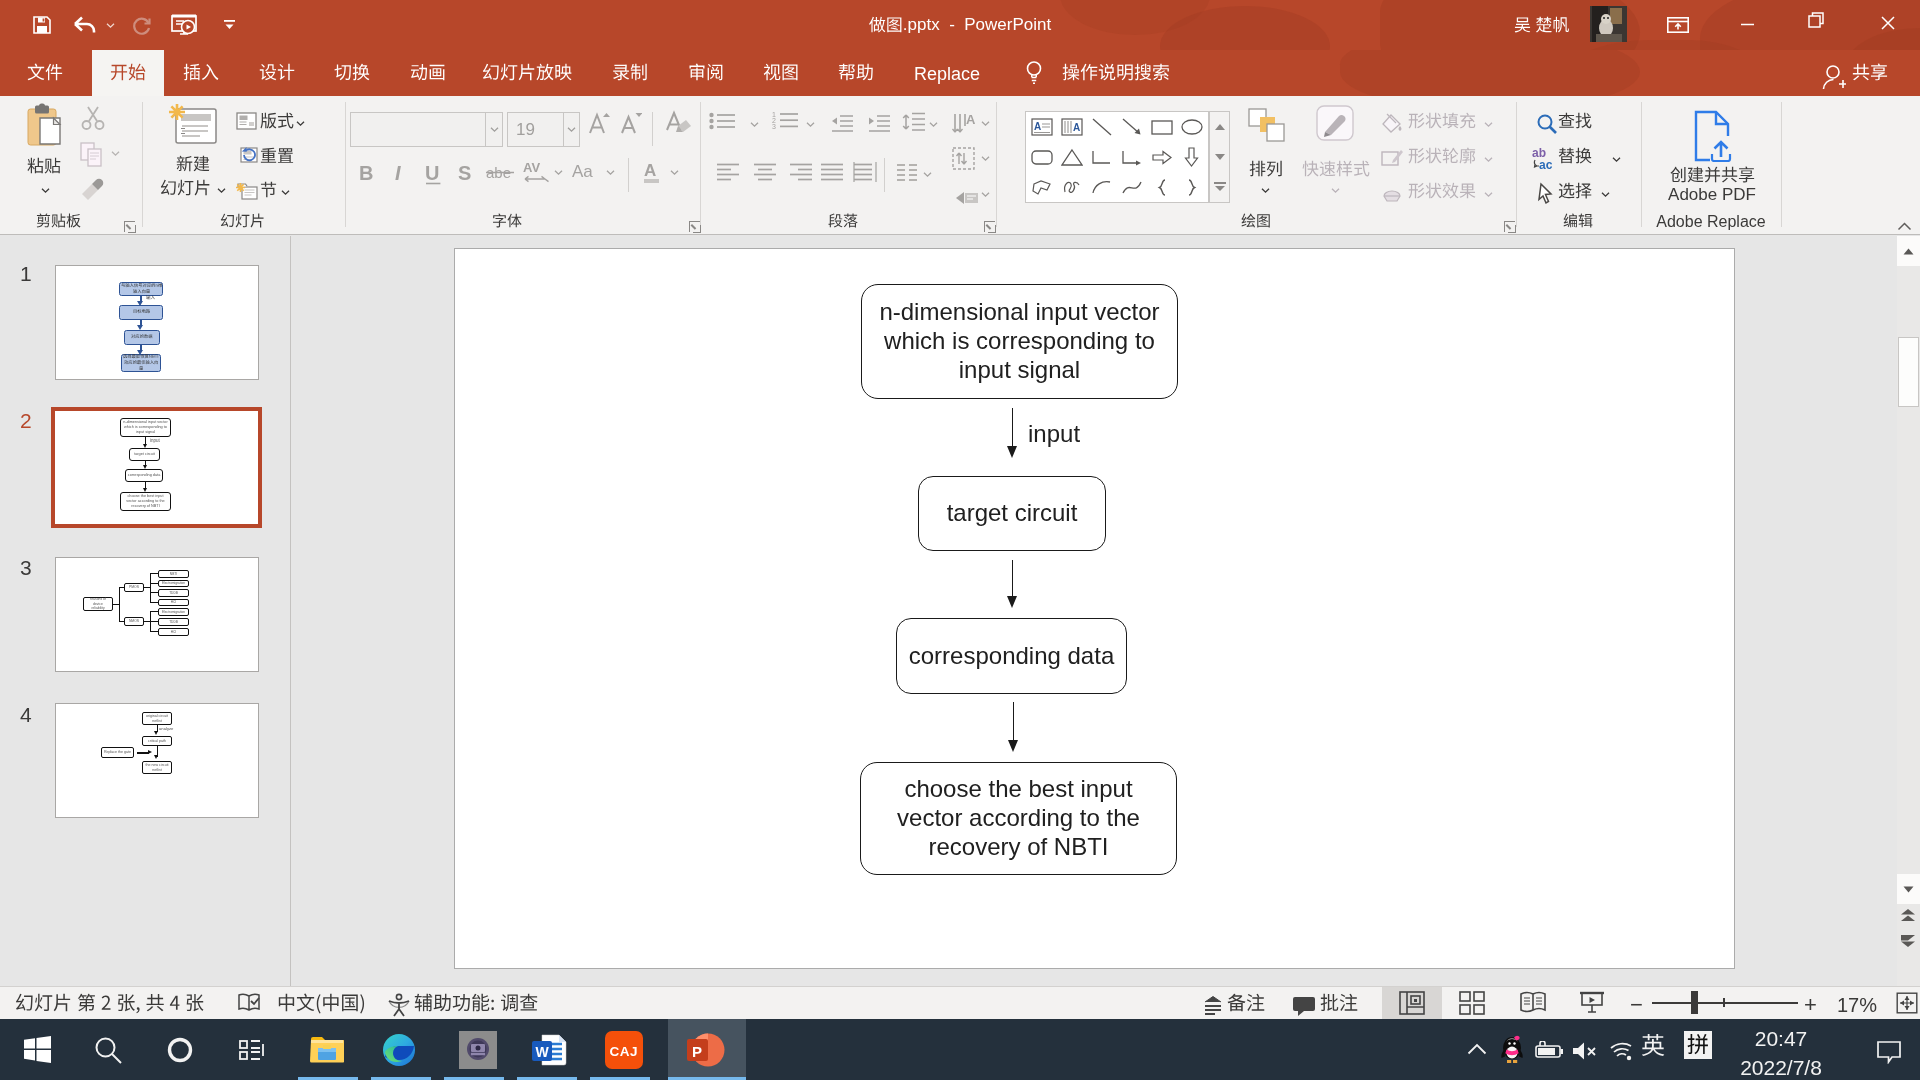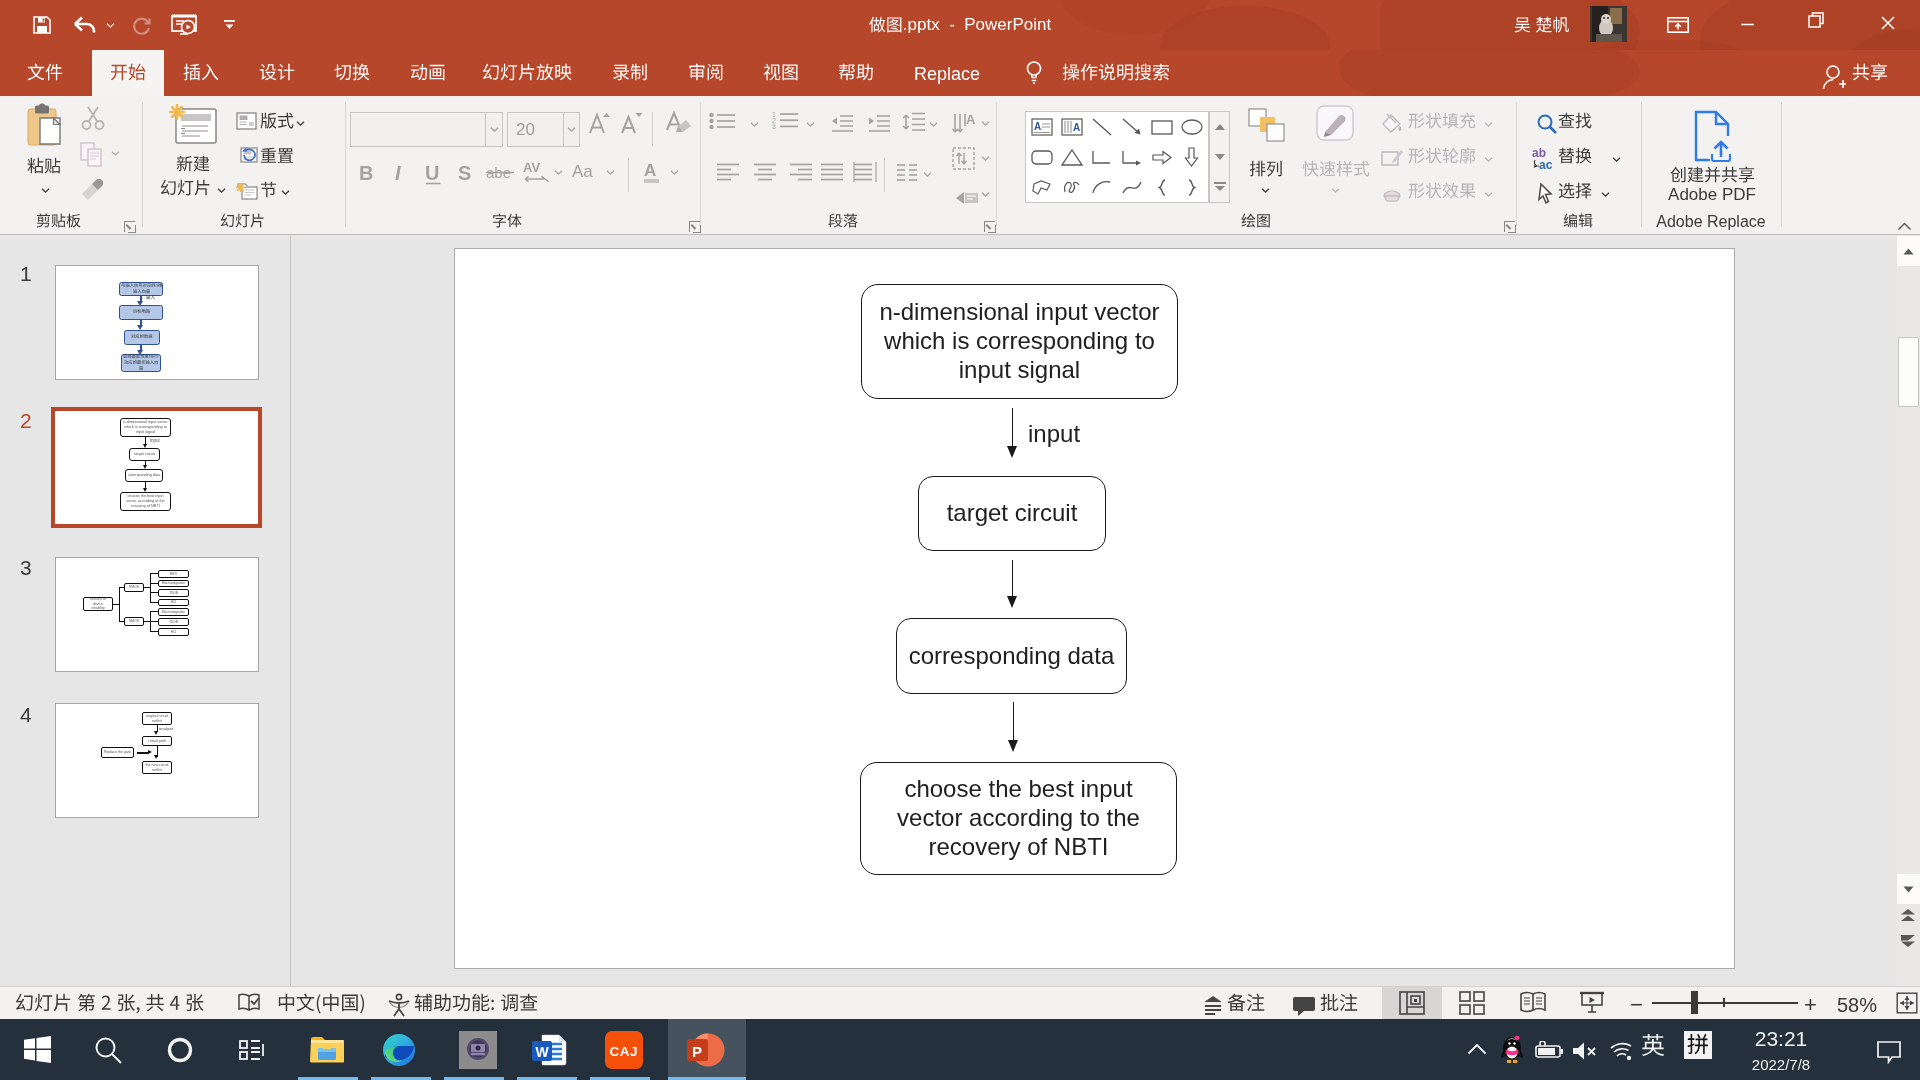--- a/index.html
+++ b/index.html
@@ -283,21 +283,21 @@
         <path transform="translate(15.0,13.2) scale(0.015000,-0.015000)" d="M100 635C95 556 80 452 56 390L114 366C140 438 154 547 157 628ZM380 651C364 589 332 499 307 443L353 422C382 474 415 558 444 626ZM219 835V515C219 328 203 128 43 -25C60 -36 86 -63 97 -80C184 3 233 100 260 201C304 153 364 85 390 49L440 107C415 136 312 244 276 276C289 355 292 436 292 515V835ZM444 758V685H707V30C707 12 700 6 680 5C658 4 586 4 512 7C524 -15 538 -52 543 -74C638 -74 700 -73 737 -60C773 -47 786 -21 786 30V685H961V758Z"></path>
         <path transform="translate(30.0,13.2) scale(0.015000,-0.015000)" d="M180 814V481C180 304 166 119 38 -23C57 -36 84 -64 97 -82C189 19 230 141 246 267H668V-80H749V344H254C257 390 258 435 258 481V504H903V581H621V839H542V581H258V814Z"></path>
       </svg></div>
     <div class="combo" style="left:350px;top:112px;width:153px;height:35px;"></div>
     <div style="position:absolute;left:485px;top:113px;width:17px;height:33px;border-left:1px solid #C8C6C4;display:flex;align-items:center;justify-content:center;">
       <svg width="9" height="9" viewBox="0 0 9 9" xmlns="http://www.w3.org/2000/svg">
         <path d="M1 2.6999999999999997 L4.5 6.12 L8 2.6999999999999997" fill="none" stroke="#A19F9D" stroke-width="1.3"></path>
       </svg>
     </div>
     <div class="combo" style="left:507px;top:112px;width:73px;height:35px;"></div>
-    <div class="abs" style="left:516px;top:120px;font-size:17px;color:#A19F9D;white-space:nowrap;font-weight:normal;letter-spacing:0;">20</div>
+    <div class="abs" style="left:516px;top:120px;font-size:17px;color:#A19F9D;white-space:nowrap;font-weight:normal;letter-spacing:0;">19</div>
     <div style="position:absolute;left:563px;top:113px;width:16px;height:33px;border-left:1px solid #C8C6C4;display:flex;align-items:center;justify-content:center;">
       <svg width="9" height="9" viewBox="0 0 9 9" xmlns="http://www.w3.org/2000/svg">
         <path d="M1 2.6999999999999997 L4.5 6.12 L8 2.6999999999999997" fill="none" stroke="#A19F9D" stroke-width="1.3"></path>
       </svg>
     </div>
     <div class="abs" style="left:588px;top:111px;line-height:0;"><svg width="22" height="26" viewBox="0 0 22 26" xmlns="http://www.w3.org/2000/svg">
         <path d="M2 22 L9 4 L16 22 M4.5 16.5 h9" fill="none" stroke="#A5A3A1" stroke-width="2"></path>
 <path d="M15 6 L18.5 2 L22 6" fill="#A5A3A1"></path>
       </svg></div>
     <div class="abs" style="left:620px;top:111px;line-height:0;"><svg width="22" height="26" viewBox="0 0 22 26" xmlns="http://www.w3.org/2000/svg">
@@ -999,21 +999,21 @@
         <path d="M1 2 h24" stroke="#444" stroke-width="2.4"></path>
         <rect x="3" y="2" width="20" height="12" fill="none" stroke="#444" stroke-width="1.6"></rect>
         <path d="M9 21 h8 M13 14 v7" stroke="#444" stroke-width="1.6"></path>
         <path d="M10.5 6 L16 9 L10.5 12 z" fill="#444"></path>
       </svg></div>
     <div class="abs" style="left:1630px;top:992px;font-size:22px;color:#3B3A39;white-space:nowrap;font-weight:normal;letter-spacing:0;">−</div>
     <div class="abs" style="left:1652px;top:1001.5px;width:146px;height:2.5px;background:#3B3A39;"></div>
     <div class="abs" style="left:1691px;top:991px;width:7px;height:23px;background:#3B3A39;"></div>
     <div class="abs" style="left:1723px;top:998px;width:1.5px;height:9px;background:#3B3A39;"></div>
     <div class="abs" style="left:1804px;top:992px;font-size:22px;color:#3B3A39;white-space:nowrap;font-weight:normal;letter-spacing:0;">+</div>
-    <div class="abs" style="left:1837px;top:994px;font-size:20px;color:#3B3A39;white-space:nowrap;font-weight:normal;letter-spacing:0;">58%</div>
+    <div class="abs" style="left:1837px;top:994px;font-size:20px;color:#3B3A39;white-space:nowrap;font-weight:normal;letter-spacing:0;">17%</div>
     <div class="abs" style="left:1896px;top:992px;line-height:0;"><svg width="22" height="22" viewBox="0 0 22 22" xmlns="http://www.w3.org/2000/svg">
         <rect x="1.2" y="1.2" width="19.6" height="19.6" fill="none" stroke="#444" stroke-width="1.4"></rect>
         <path d="M11 4 L13.5 8 h-5 z M11 18 L8.5 14 h5 z M4 11 L8 8.5 v5 z M18 11 L14 8.5 v5 z" fill="#444"></path>
         <path d="M11 4 v14 M4 11 h14" stroke="#444" stroke-width="1.2"></path>
       </svg></div>
     <div class="abs taskbar"></div>
     <div class="abs" style="left:668px;top:1019px;width:78px;height:61px;background:#46535F;"></div>
     <div class="abs" style="left:24px;top:1019px;height:61px;display:flex;align-items:center;">
       <svg width="27" height="27" viewBox="0 0 27 27" xmlns="http://www.w3.org/2000/svg">
         <path d="M0 3.8 L11 2.2 V12.6 H0 z M12.5 2 L27 0 V12.6 H12.5 z M0 14 H11 V24.4 L0 22.8 z M12.5 14 H27 V27 L12.5 25 z" fill="#fff"></path>
@@ -1137,17 +1137,17 @@
 <circle cx="20" cy="18" r="2.2" fill="#F2F2F2"></circle>
       </svg></div>
     <div class="abs" style="left:1641px;top:1033px;width:24px;height:26px;"><svg class="zh" width="24" height="26" viewBox="0 0 24 26" xmlns="http://www.w3.org/2000/svg" fill="#F2F2F2">
         <path transform="translate(0.0,21.1) scale(0.024000,-0.024000)" d="M457 627V512H160V278H57V207H431C391 118 288 37 38 -19C55 -36 75 -66 84 -82C345 -19 458 75 505 181C585 35 721 -47 921 -82C931 -61 952 -30 969 -14C776 13 641 83 569 207H945V278H846V512H535V627ZM232 278V446H457V351C457 327 456 302 452 278ZM771 278H531C534 302 535 326 535 350V446H771ZM640 840V748H355V840H281V748H69V680H281V575H355V680H640V575H715V680H928V748H715V840Z"></path>
       </svg></div>
     <div class="abs" style="left:1684px;top:1031px;width:28px;height:28px;background:#F2F2F2;display:flex;align-items:center;justify-content:center;">
       <svg class="zh" width="22" height="24" viewBox="0 0 22 24" xmlns="http://www.w3.org/2000/svg" fill="#111">
         <path transform="translate(0.0,19.4) scale(0.022000,-0.022000)" d="M453 806C489 751 526 677 541 631L610 663C593 707 553 779 517 832ZM164 839V638H41V568H164V349C113 333 66 319 28 309L47 235L164 274V16C164 1 159 -3 147 -3C135 -3 97 -3 55 -2C65 -23 74 -56 77 -76C139 -76 178 -73 203 -61C228 -49 237 -27 237 16V298L336 332L326 400L237 372V568H337V638H237V839ZM732 557V356H587V366V557ZM809 838C789 775 751 686 719 628H393V557H514V366V356H360V284H511C503 175 468 50 336 -31C353 -43 376 -68 387 -84C532 14 574 157 584 284H732V-76H805V284H951V356H805V557H928V628H794C824 682 858 751 888 811Z"></path>
       </svg>
     </div>
-    <div class="abs" style="left:1781px;transform:translateX(-50%);top:1027px;font-size:21px;color:#F2F2F2;white-space:nowrap;font-weight:normal;letter-spacing:0;">23:21</div>
-    <div class="abs" style="left:1781px;transform:translateX(-50%);top:1056px;font-size:15px;color:#F2F2F2;white-space:nowrap;font-weight:normal;letter-spacing:0;">2022/7/8</div>
+    <div class="abs" style="left:1781px;transform:translateX(-50%);top:1027px;font-size:21px;color:#F2F2F2;white-space:nowrap;font-weight:normal;letter-spacing:0;">20:47</div>
+    <div class="abs" style="left:1781px;transform:translateX(-50%);top:1056px;font-size:21px;color:#F2F2F2;white-space:nowrap;font-weight:normal;letter-spacing:0;">2022/7/8</div>
     <div class="abs" style="left:1876px;top:1040px;line-height:0;"><svg width="26" height="24" viewBox="0 0 26 24" xmlns="http://www.w3.org/2000/svg">
         <path d="M2 2 h22 v15 h-8 l-3.5 5 v-5 H2 z" fill="none" stroke="#F2F2F2" stroke-width="1.7"></path>
       </svg></div>
   </div>
 </body></html>

